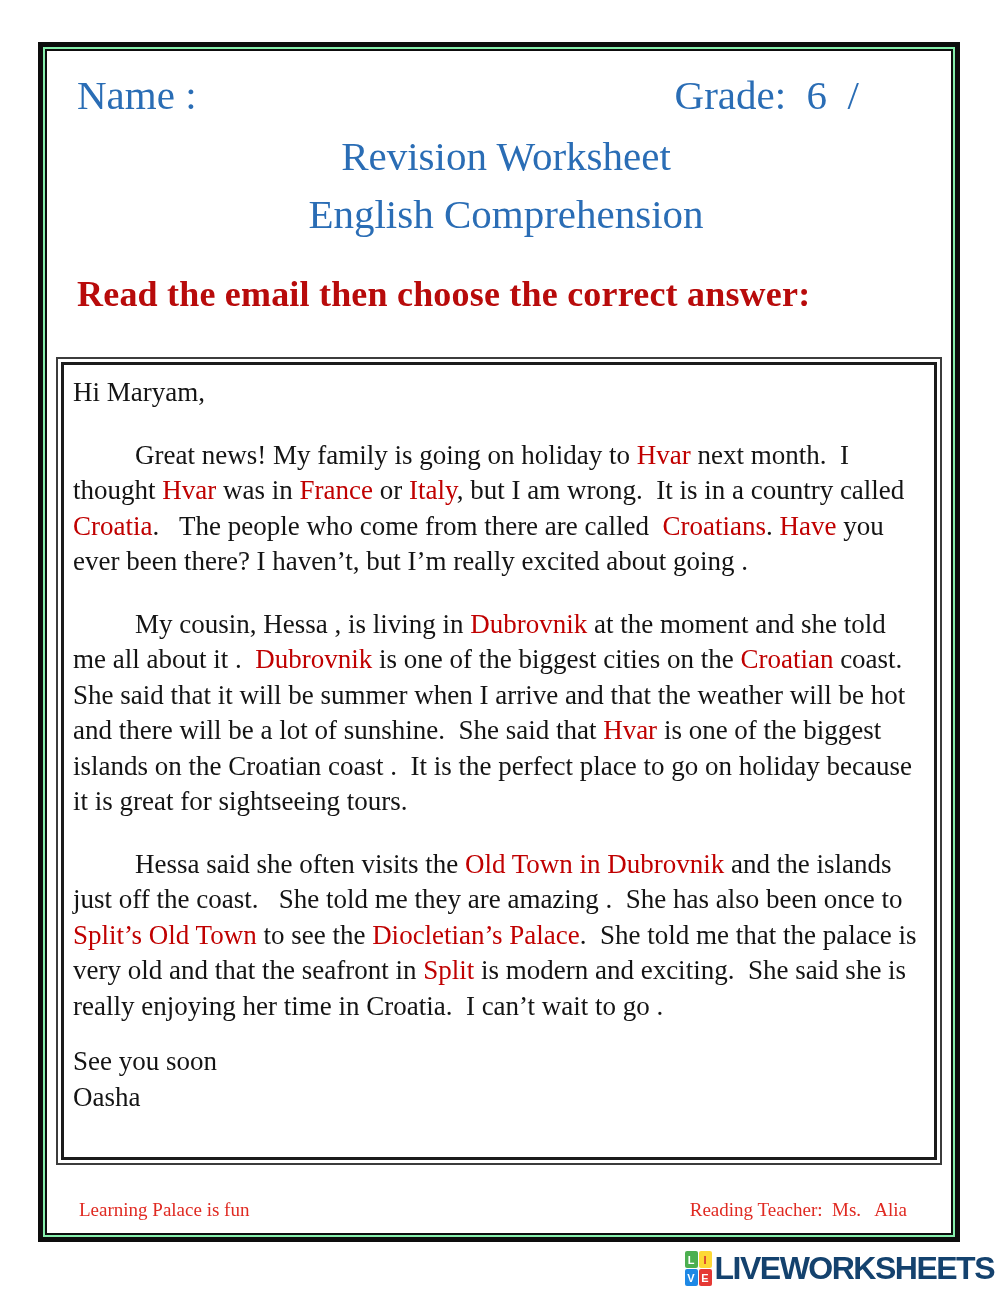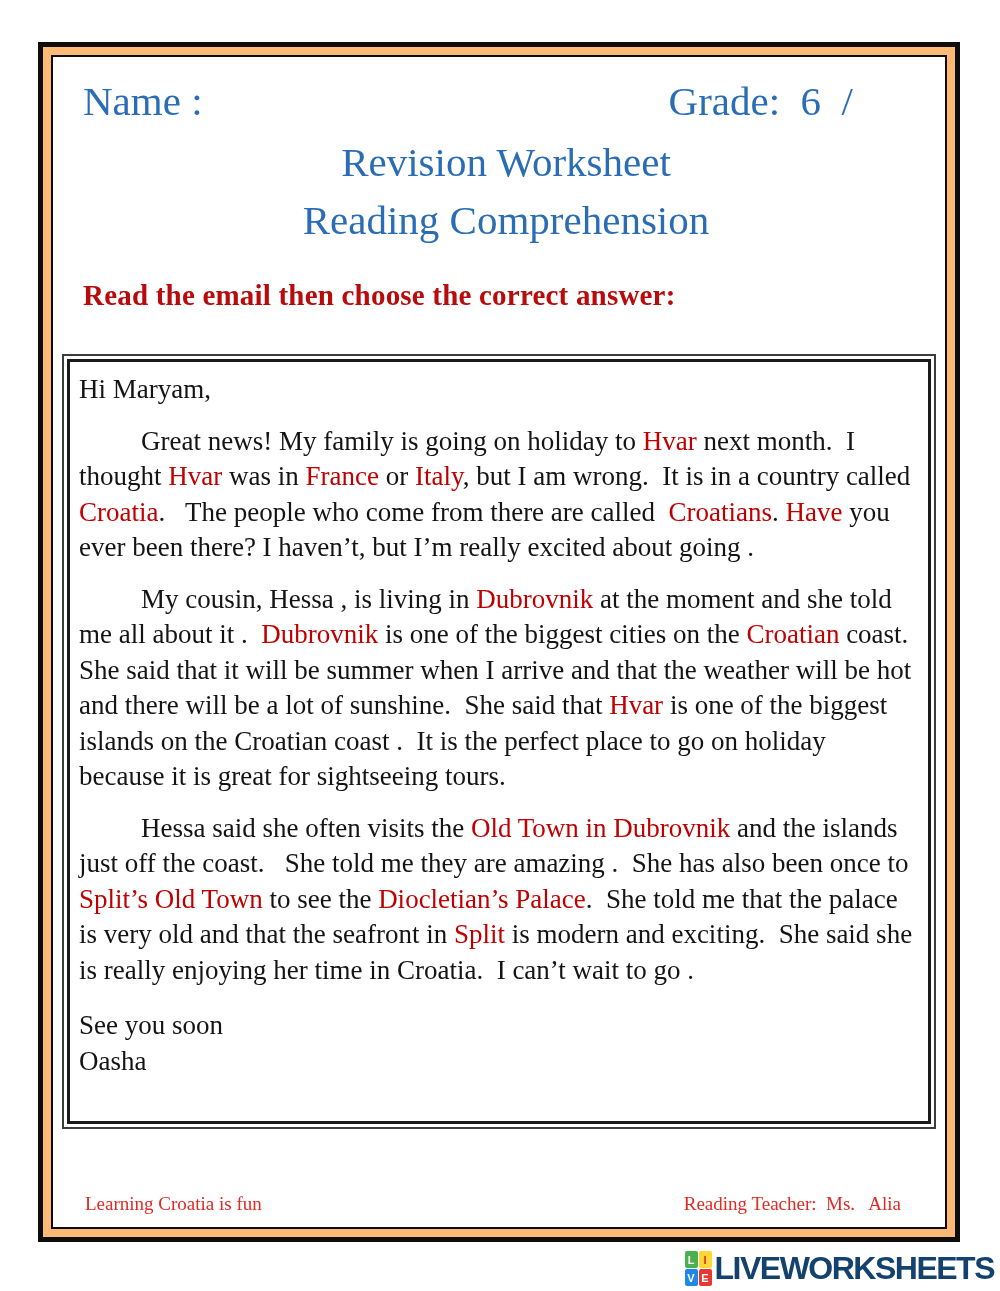--- a/index.html
+++ b/index.html
@@ -15,51 +15,51 @@
     --tile-letter-red:#d32f2f;
   }
   *{box-sizing:border-box;margin:0;padding:0;}
   html,body{background:#ffffff;}
   body{
     width:1000px;height:1291px;position:relative;overflow:hidden;
     font-family:"Liberation Serif","DejaVu Serif",serif;color:#161616;
   }
   .frame-outer{
     position:absolute;left:38px;top:42px;width:922px;height:1200px;
-    border:5px solid #0d0d0d;padding:8px;background:#fdba74;
+    border:5px solid #0d0d0d;padding:2px;background:#86efac;
   }
   .frame-inner{
     position:relative;width:100%;height:100%;
     border:2px solid #0d0d0d;background:#fff;
   }
   .header-row{
     display:flex;justify-content:space-between;align-items:baseline;
     margin:20px 92px 0 30px;
   }
   .blue{color:var(--blue);}
   .name-label,.grade-label{font-size:41px;}
   .pre{white-space:pre;}
   .title{
     text-align:center;font-size:41px;line-height:58px;color:var(--blue);margin-left:14px;
   }
   .title-1{margin-top:8px;}
   .instruction{
-    margin:30px 0 0 30px;font-size:29px;font-weight:700;color:var(--dark-red);
+    margin:30px 0 0 30px;font-size:36px;font-weight:700;color:var(--dark-red);
     letter-spacing:0.2px;
   }
   .email-outer{
     margin:42px 9px 0 9px;border:2px solid #3c3c3c;padding:3px;background:#fff;
   }
   .email-inner{
     border:3px solid #1b1b1b;background:#fff;
     padding:8px 12px 42px 9px;
     font-size:27px;line-height:35.5px;color:#141414;font-family:Liberation Serif, serif;
   }
   .greeting{margin-top:2px;}
-  .para{margin-top:16px;text-indent:62px;white-space:pre-wrap;}
+  .para{margin-top:27px;text-indent:62px;white-space:pre-wrap;}
   .para .hl{color:var(--text-red);}
   .closing{margin-top:20px;}
   .signature{text-align:left;}
   .footer-row{
     position:absolute;left:32px;right:44px;bottom:12px;
     display:flex;justify-content:space-between;align-items:baseline;
     font-size:19px;color:var(--footer-red);
   }
   .logo{
     position:absolute;right:6px;bottom:4px;
@@ -89,37 +89,37 @@
 
   <div class="frame-outer">
     <div class="frame-inner">
 
       <div class="header-row">
         <span class="name-label blue">Name :</span>
         <span class="grade-label blue pre">Grade:  6  /</span>
       </div>
 
       <div class="title title-1">Revision Worksheet</div>
-      <div class="title title-2">Reading Comprehension</div>
+      <div class="title title-2">English Comprehension</div>
 
       <div class="instruction">Read the email then choose the correct answer:</div>
 
       <div class="email-outer">
         <div class="email-inner">
           <p class="greeting">Hi Maryam,</p>
           <p class="para"><span>Great news! My family is going on holiday to </span><span class="hl">Hvar</span><span> next month.  I thought </span><span class="hl">Hvar</span><span> was in </span><span class="hl">France</span><span> or </span><span class="hl">Italy</span><span>, but I am wrong.  It is in a country called </span><span class="hl">Croatia</span><span>.   The people who come from there are called  </span><span class="hl">Croatians</span><span>. </span><span class="hl">Have</span><span> you ever been there? I haven’t, but I’m really excited about going .</span></p>
           <p class="para"><span>My cousin, Hessa , is living in </span><span class="hl">Dubrovnik</span><span> at the moment and she told me all about it .  </span><span class="hl">Dubrovnik</span><span> is one of the biggest cities on the </span><span class="hl">Croatian</span><span> coast.   She said that it will be summer when I arrive and that the weather will be hot and there will be a lot of sunshine.  She said that </span><span class="hl">Hvar</span><span> is one of the biggest islands on the Croatian coast .  It is the perfect place to go on holiday because it is great for sightseeing tours.</span></p>
           <p class="para"><span>Hessa said she often visits the </span><span class="hl">Old Town in Dubrovnik</span><span> and the islands just off the coast.   She told me they are amazing .  She has also been once to </span><span class="hl">Split’s Old Town</span><span> to see the </span><span class="hl">Diocletian’s Palace</span><span>.  She told me that the palace is very old and that the seafront in </span><span class="hl">Split</span><span> is modern and exciting.  She said she is really enjoying her time in Croatia.  I can’t wait to go .</span></p>
           <p class="closing">See you soon</p>
           <p class="signature">Oasha</p>
         </div>
       </div>
 
       <div class="footer-row">
-        <span class="footer-text">Learning Croatia is fun</span>
+        <span class="footer-text">Learning Palace is fun</span>
         <span class="footer-text pre">Reading Teacher:  Ms.   Alia</span>
       </div>
 
     </div>
   </div>
 
   <div class="logo">
     <div class="logo-grid">
       <span class="tile tile-l">L</span>
       <span class="tile tile-i">I</span>

